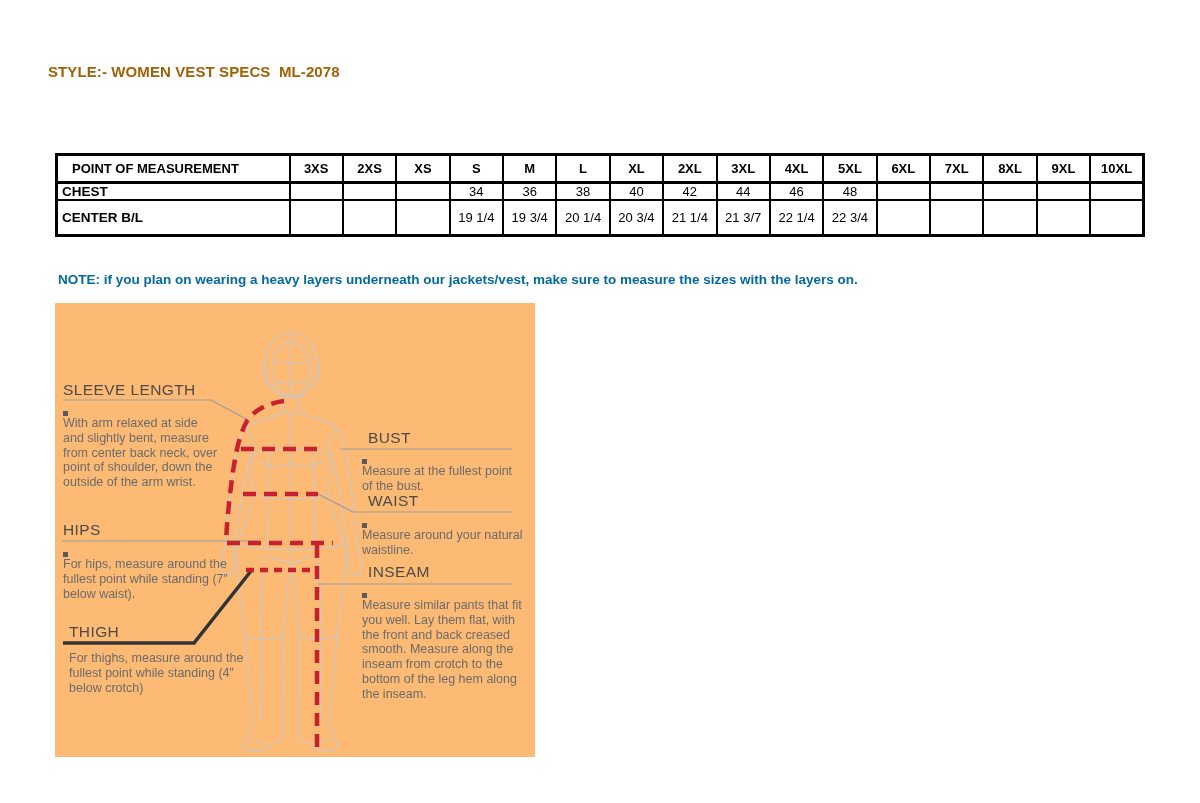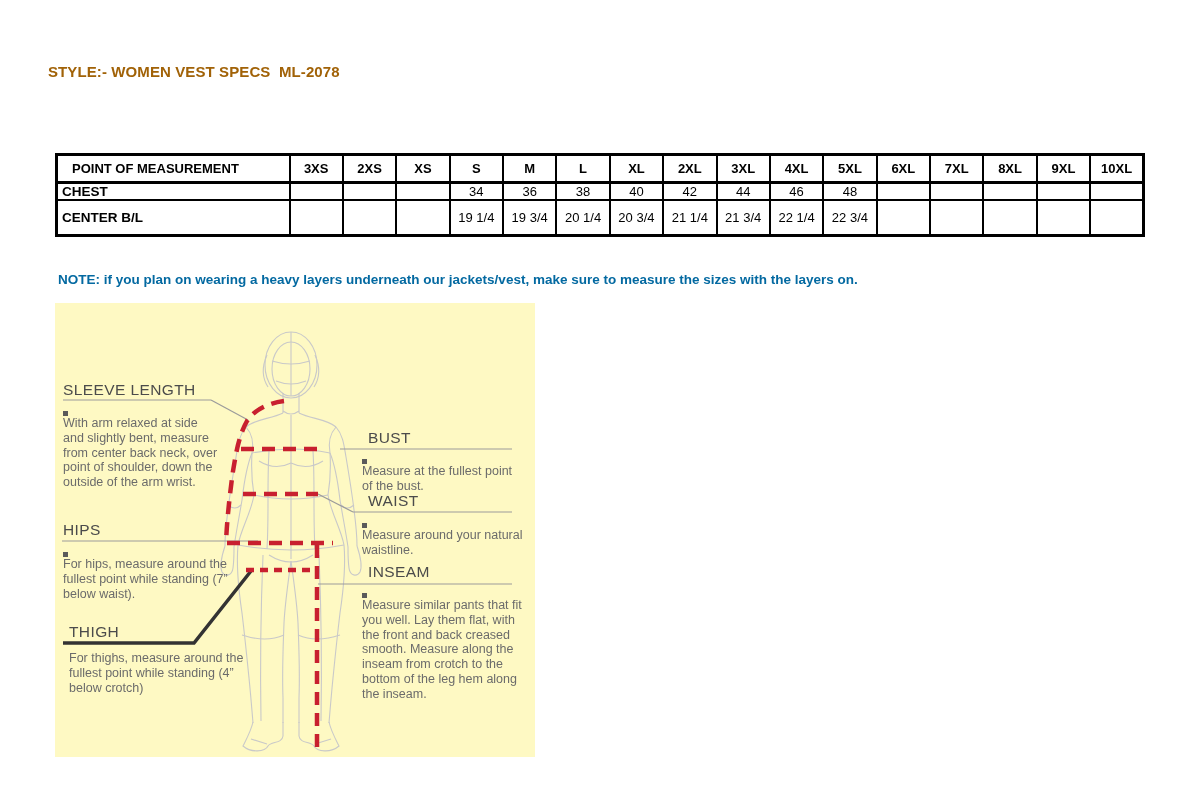--- a/index.html
+++ b/index.html
@@ -37,21 +37,21 @@
   .size-table td.rowlabel { text-align: left; padding-left: 4px; font-weight: bold; font-size: 13.5px; }
   .size-table td.val { font-weight: normal; font-size: 13px; }
   .note {
     position: absolute; left: 58px; top: 272px;
     font-size: 13.5px; font-weight: bold; color: #0369a1;
     white-space: pre;
   }
   .diagram {
     position: absolute; left: 55px; top: 303px;
     width: 480px; height: 454px;
-    background: #fef9c3;
+    background: #fdba74;
   }
   .diagram svg { position: absolute; left: 0; top: 0; }
   .lbl-title {
     position: absolute;
     font-size: 15.5px; color: #4b4b4b; letter-spacing: 0.4px;
     white-space: nowrap;
   }
   .desc {
     position: absolute;
     display: flex; align-items: flex-start;
@@ -128,21 +128,21 @@
       <tr class="r2">
         <td class="rowlabel">CENTER B/L</td>
         <td class="val"></td>
         <td class="val"></td>
         <td class="val"></td>
         <td class="val">19 1/4</td>
         <td class="val">19 3/4</td>
         <td class="val">20 1/4</td>
         <td class="val">20 3/4</td>
         <td class="val">21 1/4</td>
-        <td class="val">21 3/4</td>
+        <td class="val">21 3/7</td>
         <td class="val">22 1/4</td>
         <td class="val">22 3/4</td>
         <td class="val"></td>
         <td class="val"></td>
         <td class="val"></td>
         <td class="val"></td>
         <td class="val"></td>
       </tr>
     </tbody>
   </table>

